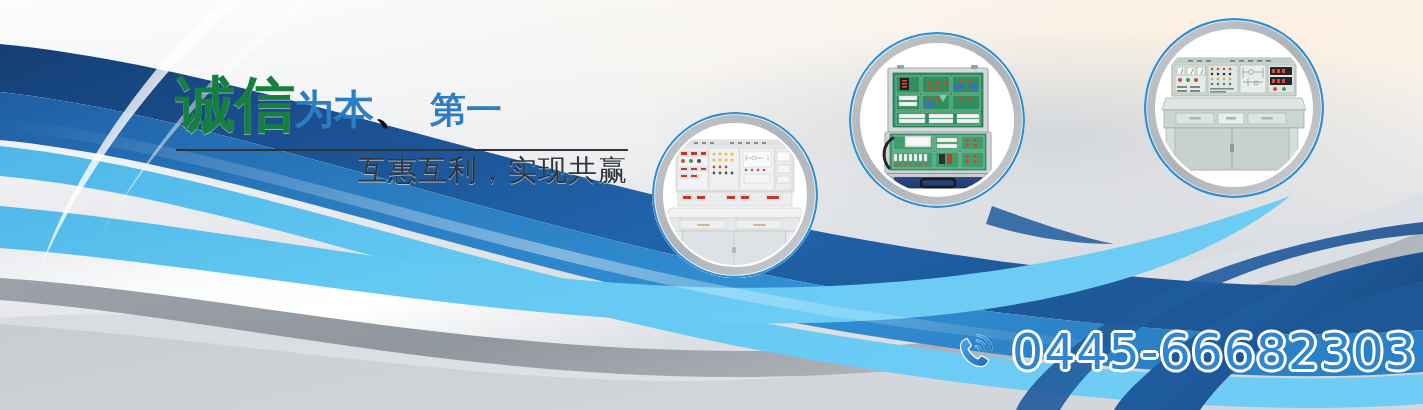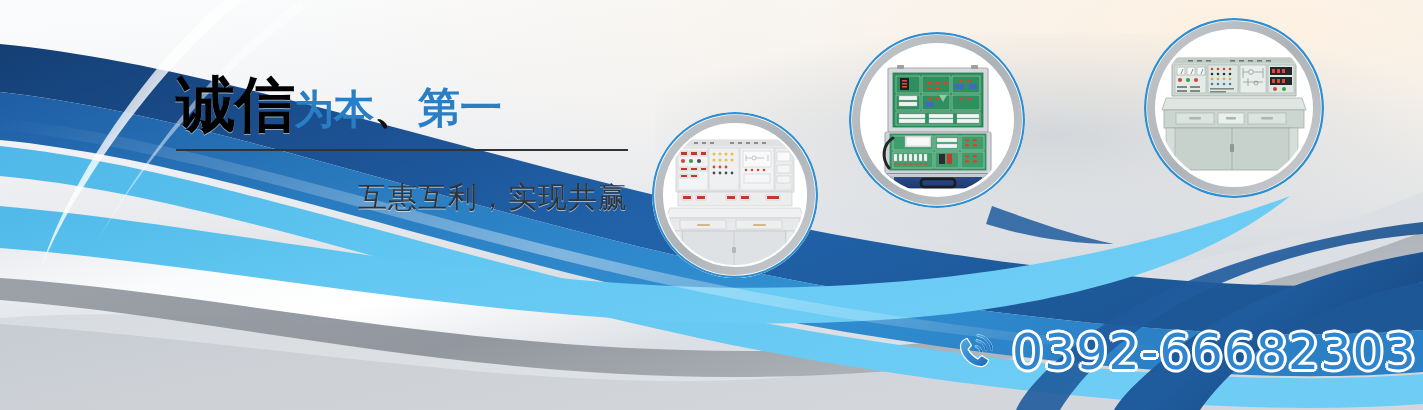--- a/index.html
+++ b/index.html
@@ -41,51 +41,51 @@
     font-family:"DejaVu Sans","Liberation Sans",sans-serif;
     font-weight:700;
     white-space:nowrap;
     line-height:1;
     height:66px;
     display:flex;
     align-items:baseline;
   }
   .h-big{
     font-size:60px;
-    color:#000000;
+    color:#15803d;
     letter-spacing:-1px;
     text-shadow:0 1px 0 rgba(255,255,255,0.5);
   }
   .h-mid{
     font-size:40px;
     color:#2a7ec4;
     letter-spacing:0px;
     position:relative; top:-2px;
   }
   .h-dun{
     font-size:42px;
     color:#101010;
     position:relative; top:-2px;
   }
   .h-small{
-    font-size:42px;
+    font-size:36px;
     color:#2a7ec4;
     position:relative; top:-3px;
-    margin-left:2px;
+    margin-left:14px;
   }
 
   .rule{
     margin-top:9px;
     width:452px;
     height:2px;
     background:#2f3338;
   }
 
   .subtitle{
-    margin-top:27px;
+    margin-top:0;
     width:452px;
     text-align:right;
     font-family:"DejaVu Sans","Liberation Sans",sans-serif;
     font-size:29px;
     font-weight:400;
     color:#303439;
     letter-spacing:1px;
     white-space:nowrap;
     text-shadow:0 1px 0 rgba(255,255,255,0.55);
   }
@@ -661,16 +661,16 @@
       <g fill="url(#phGrad)" stroke="none">
         <path d="M15.5,9.5 C12,10.5 9.5,13.5 9.5,16.5 C9.5,27 20,37.5 30.5,37.5
                  C33.5,37.5 36.5,35 37.5,31.5 L31,27.5 L27,31 C22.5,28.5 18.5,24.5 16,20 L19.5,16 Z"></path>
       </g>
       <g stroke="url(#phGrad)" stroke-width="2.3" stroke-linecap="round" fill="none">
         <path d="M26,11 C30.5,11.8 34.5,15.5 35.5,20"></path>
         <path d="M25,17 C27.5,17.7 29.8,20 30.5,22.5"></path>
         <path d="M27,5.5 C34.5,6.6 40.5,12.5 41.5,20"></path>
       </g>
     </svg>
-    <span class="phone-number">0392-66682303</span>
+    <span class="phone-number">0445-66682303</span>
   </div>
 
 </div>
 
 </body></html>

